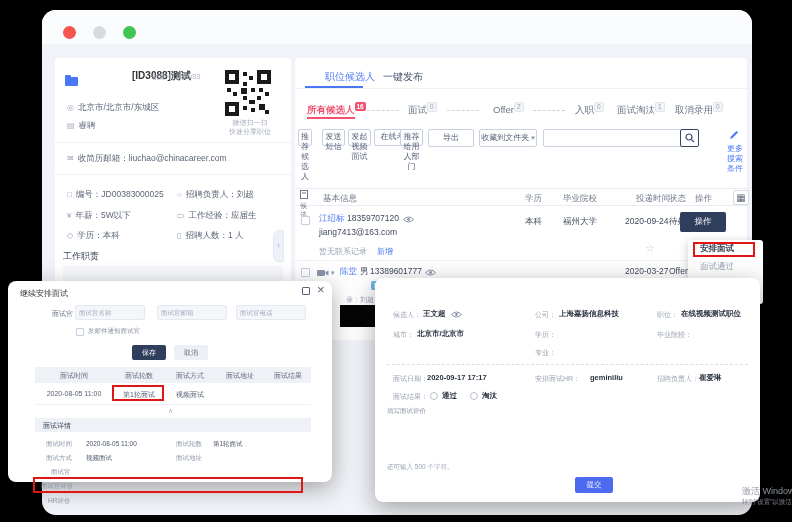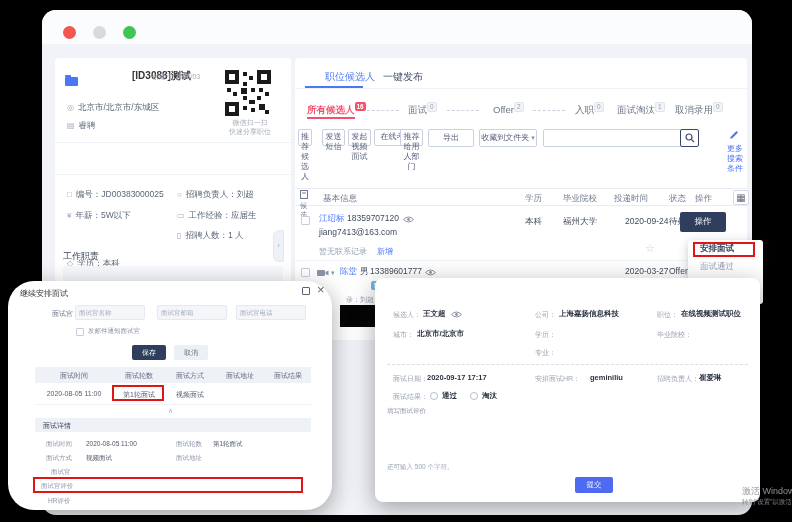--- a/index.html
+++ b/index.html
@@ -140,35 +140,38 @@
       <div class="abs qrcap nw" style="left:160px; top:69px;">快速分享职位</div>
 
       <div class="abs jline nw" style="left:12px; top:44px;">
         <span class="jicon">◎</span><span>北京市/北京市/东城区</span>
       </div>
       <div class="abs jline nw" style="left:12px; top:62px;">
         <span class="jicon">▤</span><span>睿聘</span>
       </div>
       <div class="abs divider" style="left:0; top:84px; width:236px;"></div>
 
+      <div class="abs jline nw" style="left:12px; top:95px;">
+        <span class="jicon">✉</span><span>收简历邮箱：</span><span>liuchao@chinacareer.com</span>
+      </div>
       <div class="abs divider" style="left:0; top:116px; width:236px;"></div>
 
       <div class="abs jline nw" style="left:12px; top:131px;">
         <span class="jicon">□</span><span>编号：</span><span>JD00383000025</span>
       </div>
       <div class="abs jline nw" style="left:122px; top:131px;">
         <span class="jicon">○</span><span>招聘负责人：</span><span>刘超</span>
       </div>
       <div class="abs jline nw" style="left:12px; top:152px;">
         <span class="jicon">¥</span><span>年薪：</span><span>5W以下</span>
       </div>
       <div class="abs jline nw" style="left:122px; top:152px;">
         <span class="jicon">▭</span><span>工作经验：</span><span>应届生</span>
       </div>
-      <div class="abs jline nw" style="left:12px; top:172px;margin-top:28px;">
+      <div class="abs jline nw" style="left:12px; top:172px;">
         <span class="jicon">◇</span><span>学历：</span><span>本科</span>
       </div>
       <div class="abs jline nw" style="left:122px; top:172px;">
         <span class="jicon">▯</span><span>招聘人数：</span><span>1 人</span>
       </div>
 
       <div class="abs nw" style="left:8px; top:192px; font-size:9px; color:#3c465a;">工作职责</div>
       <div class="abs dutybox" style="left:8px; top:208px; width:220px; height:66px;"></div>
       <div class="abs handle" style="left:218px; top:172px;">‹</div>
     </div>
@@ -229,21 +232,21 @@
       <div class="abs th" style="left:5px; top:132px; width:12px; line-height:9px; font-size:7px; word-break:break-all; height:26px; overflow:hidden;">
         <svg width="8" height="9" viewBox="0 0 8 9">
             <rect x="0.5" y="0.5" width="7" height="8" fill="none" stroke="#707a8e"></rect>
             <line x1="2" y1="3" x2="6" y2="3" stroke="#707a8e"></line>
           </svg>
         <span>候选人</span>
       </div>
       <span class="abs th nw" style="left:28px; top:135px;">基本信息</span>
       <span class="abs th nw" style="left:230px; top:135px;">学历</span>
       <span class="abs th nw" style="left:268px; top:135px;">毕业院校</span>
-      <span class="abs th nw" style="left:319px; top:135px;text-align:right;">投递时间</span>
+      <span class="abs th nw" style="left:341px; top:135px;text-align:right;">投递时间</span>
       <span class="abs th nw" style="left:374px; top:135px;">状态</span>
       <span class="abs th nw" style="left:400px; top:135px;">操作</span>
       <div class="abs gridico" style="left:438px; top:132px;">▦</div>
 
       <div>
         <span class="abs cbx" style="left:6px; top:158px;"></span>
         <span class="abs td link nw" style="left:24px; top:155px;">江绍标</span>
         <span class="abs td nw" style="left:52px; top:155px;">18359707120</span>
         <svg class="abs eye" style="left:108px; top:158px;" width="11" height="7" viewBox="0 0 11 7">
             <path d="M0.5 3.5 Q5.5 -1.5 10.5 3.5 Q5.5 8.5 0.5 3.5Z" fill="none" stroke="#8a94a8"></path>
@@ -285,21 +288,21 @@
   <span class="abs nw" style="left:346px; top:295px; font-size:7px; color:#9aa3b5; z-index:3;">录：刘超 202</span>
   <div class="abs" style="left:340px; top:305px; width:38px; height:22px; background:#050505; z-index:3;"></div>
 
   <div class="abs ddown" style="left:688px; top:240px; width:75px; height:64px; z-index:4;">
     <div class="dditem nw" style="color:#333c50;font-weight:bold;">安排面试</div>
     <div class="dditem nw" style="color:#9aa2b5;">面试通过</div>
     <div class="dditem nw" style="color:#9aa2b5;">面试淘汰</div>
     <div class="abs redbox" style="left:5px; top:2px; width:62px; height:15px;"></div>
   </div>
 
-  <div class="abs modal" style="left:8px; top:281px; width:324px; height:229px; z-index:5;border-radius:26px;">
+  <div class="abs modal" style="left:8px; top:281px; width:324px; height:201px; z-index:5;">
     <span class="abs m-title nw" style="left:12px; top:7px;">继续安排面试</span>
     <span class="abs maxico" style="left:294px; top:6px;"></span>
     <span class="abs closeico" style="left:309px; top:4px;">×</span>
 
     <span class="abs slabel nw" style="left:44px; top:28px;">面试官</span>
     <input class="abs sinput" style="left: 67px; top: 24px;" placeholder="面试官名称">
     <input class="abs sinput" style="left: 149px; top: 24px;" placeholder="面试官邮箱">
     <input class="abs sinput" style="left: 228px; top: 24px;" placeholder="面试官电话">
 
     <span class="abs cbx" style="left:68px; top:47px; width:8px; height:8px;"></span>

